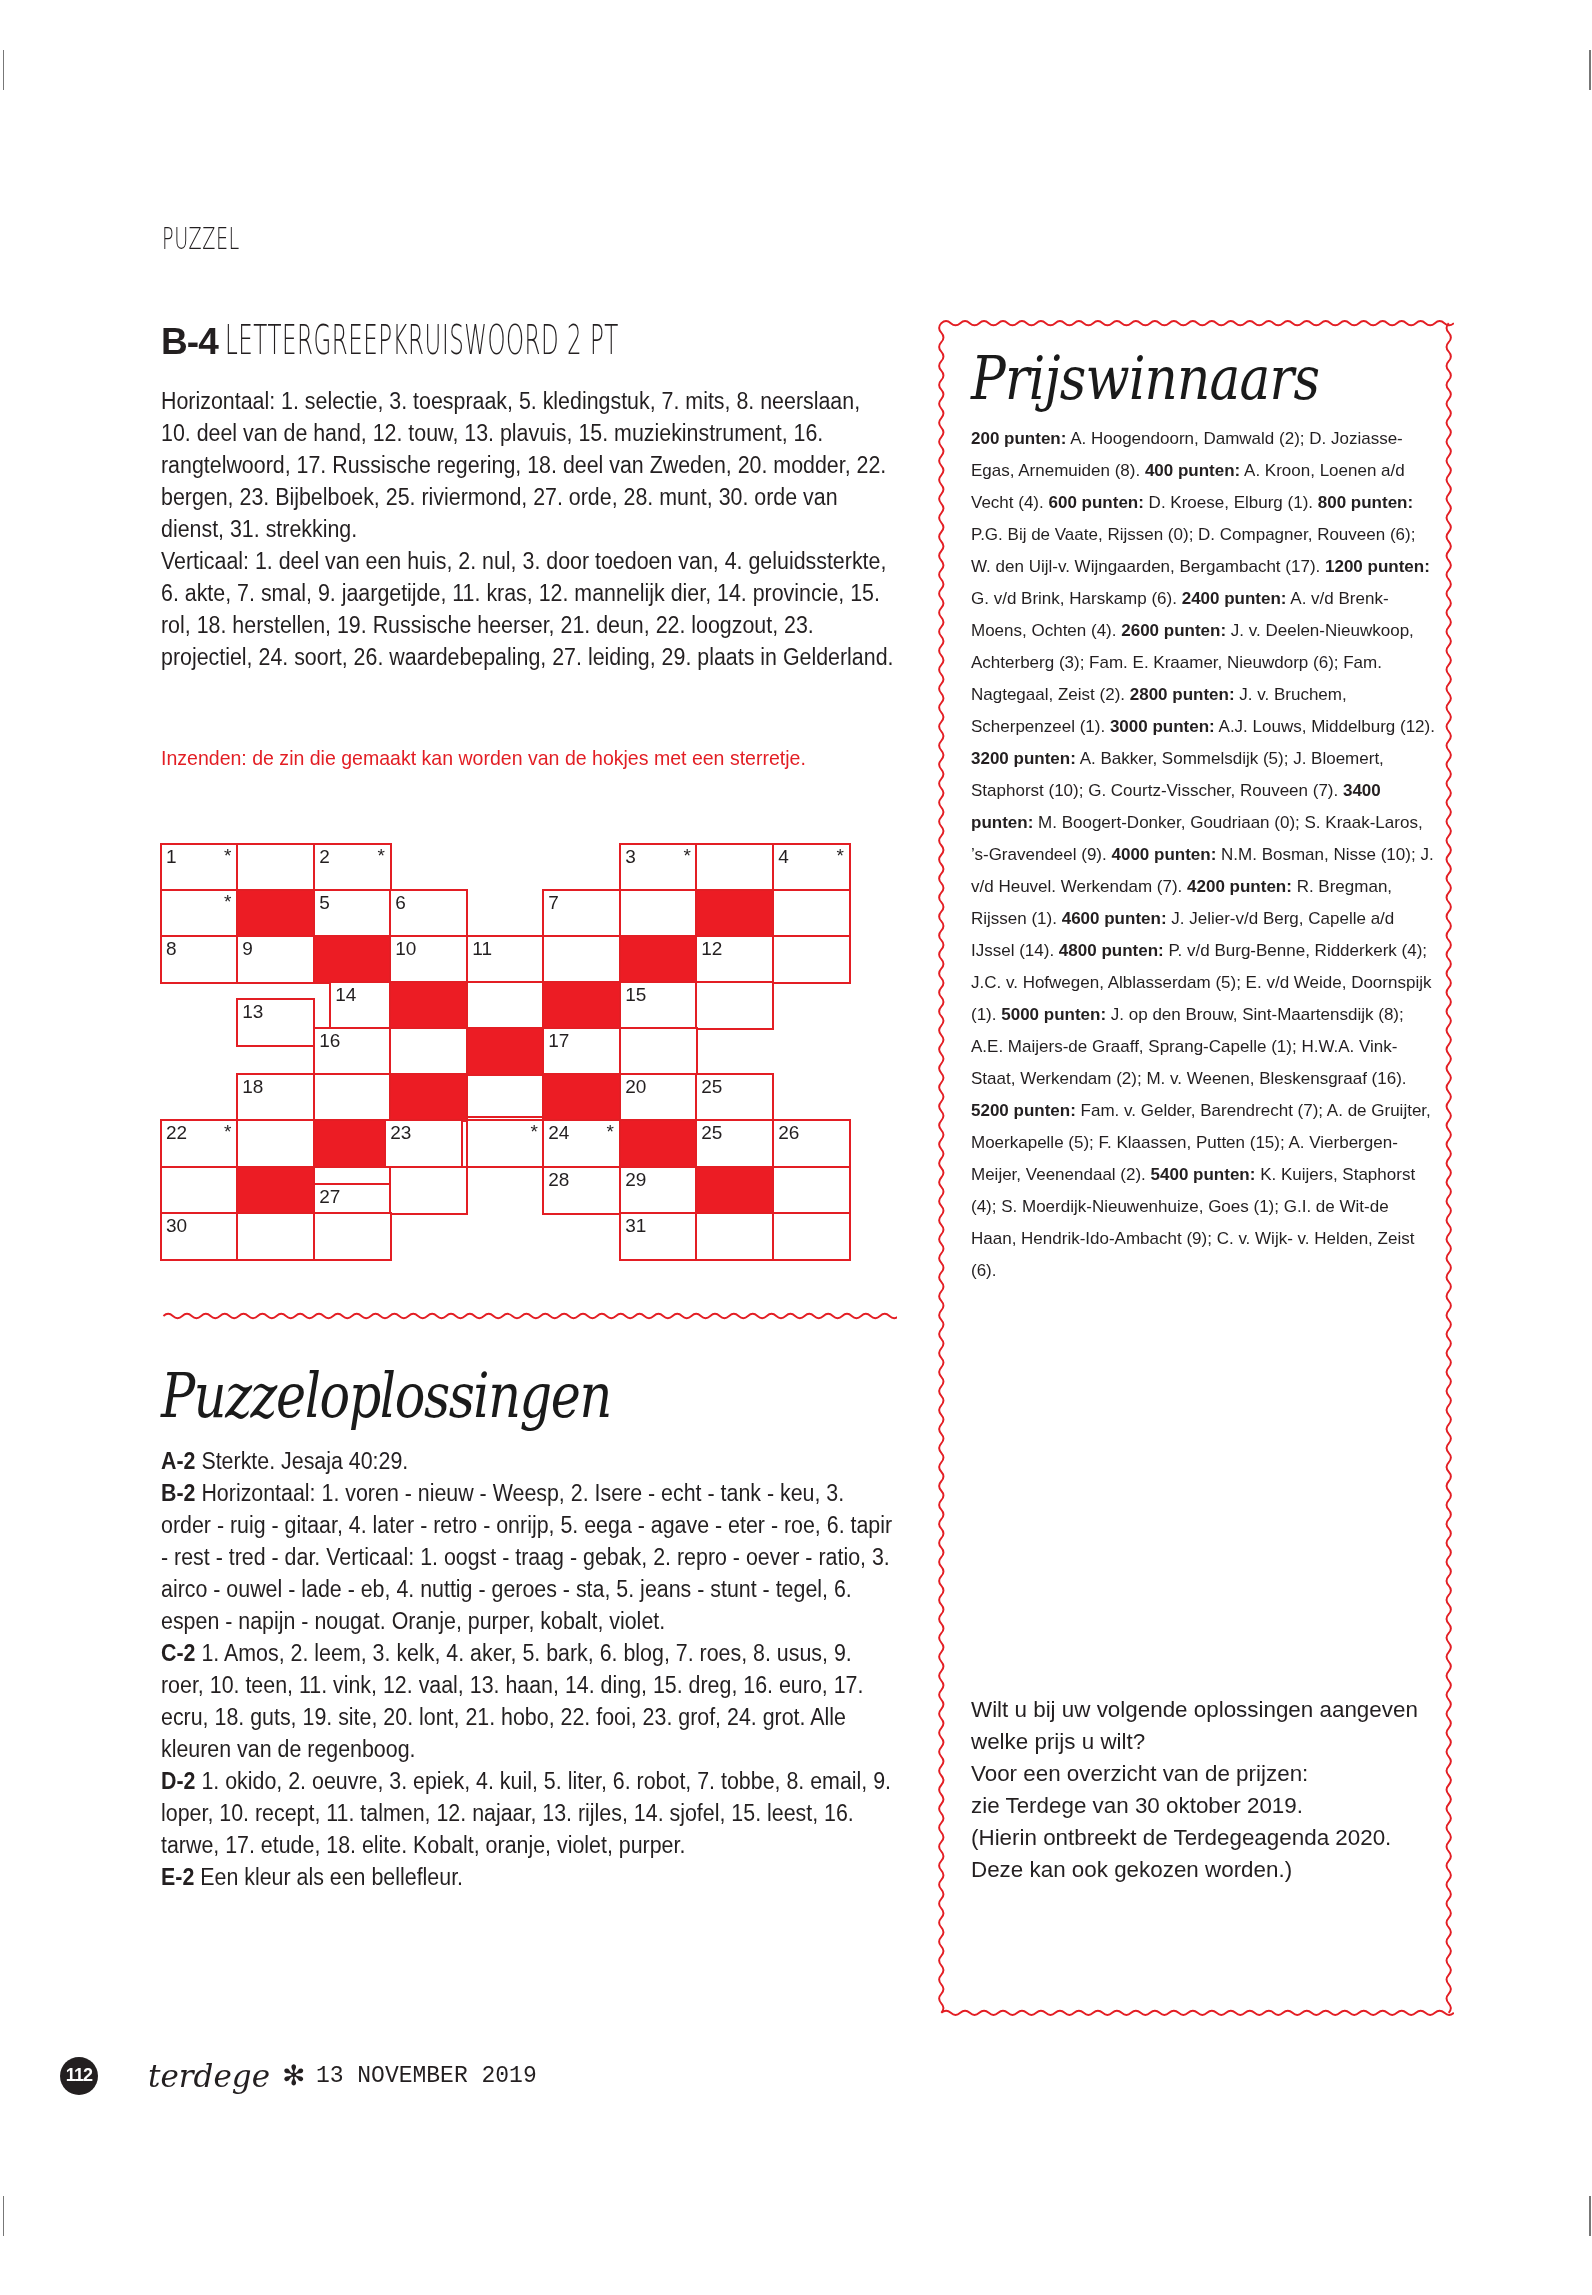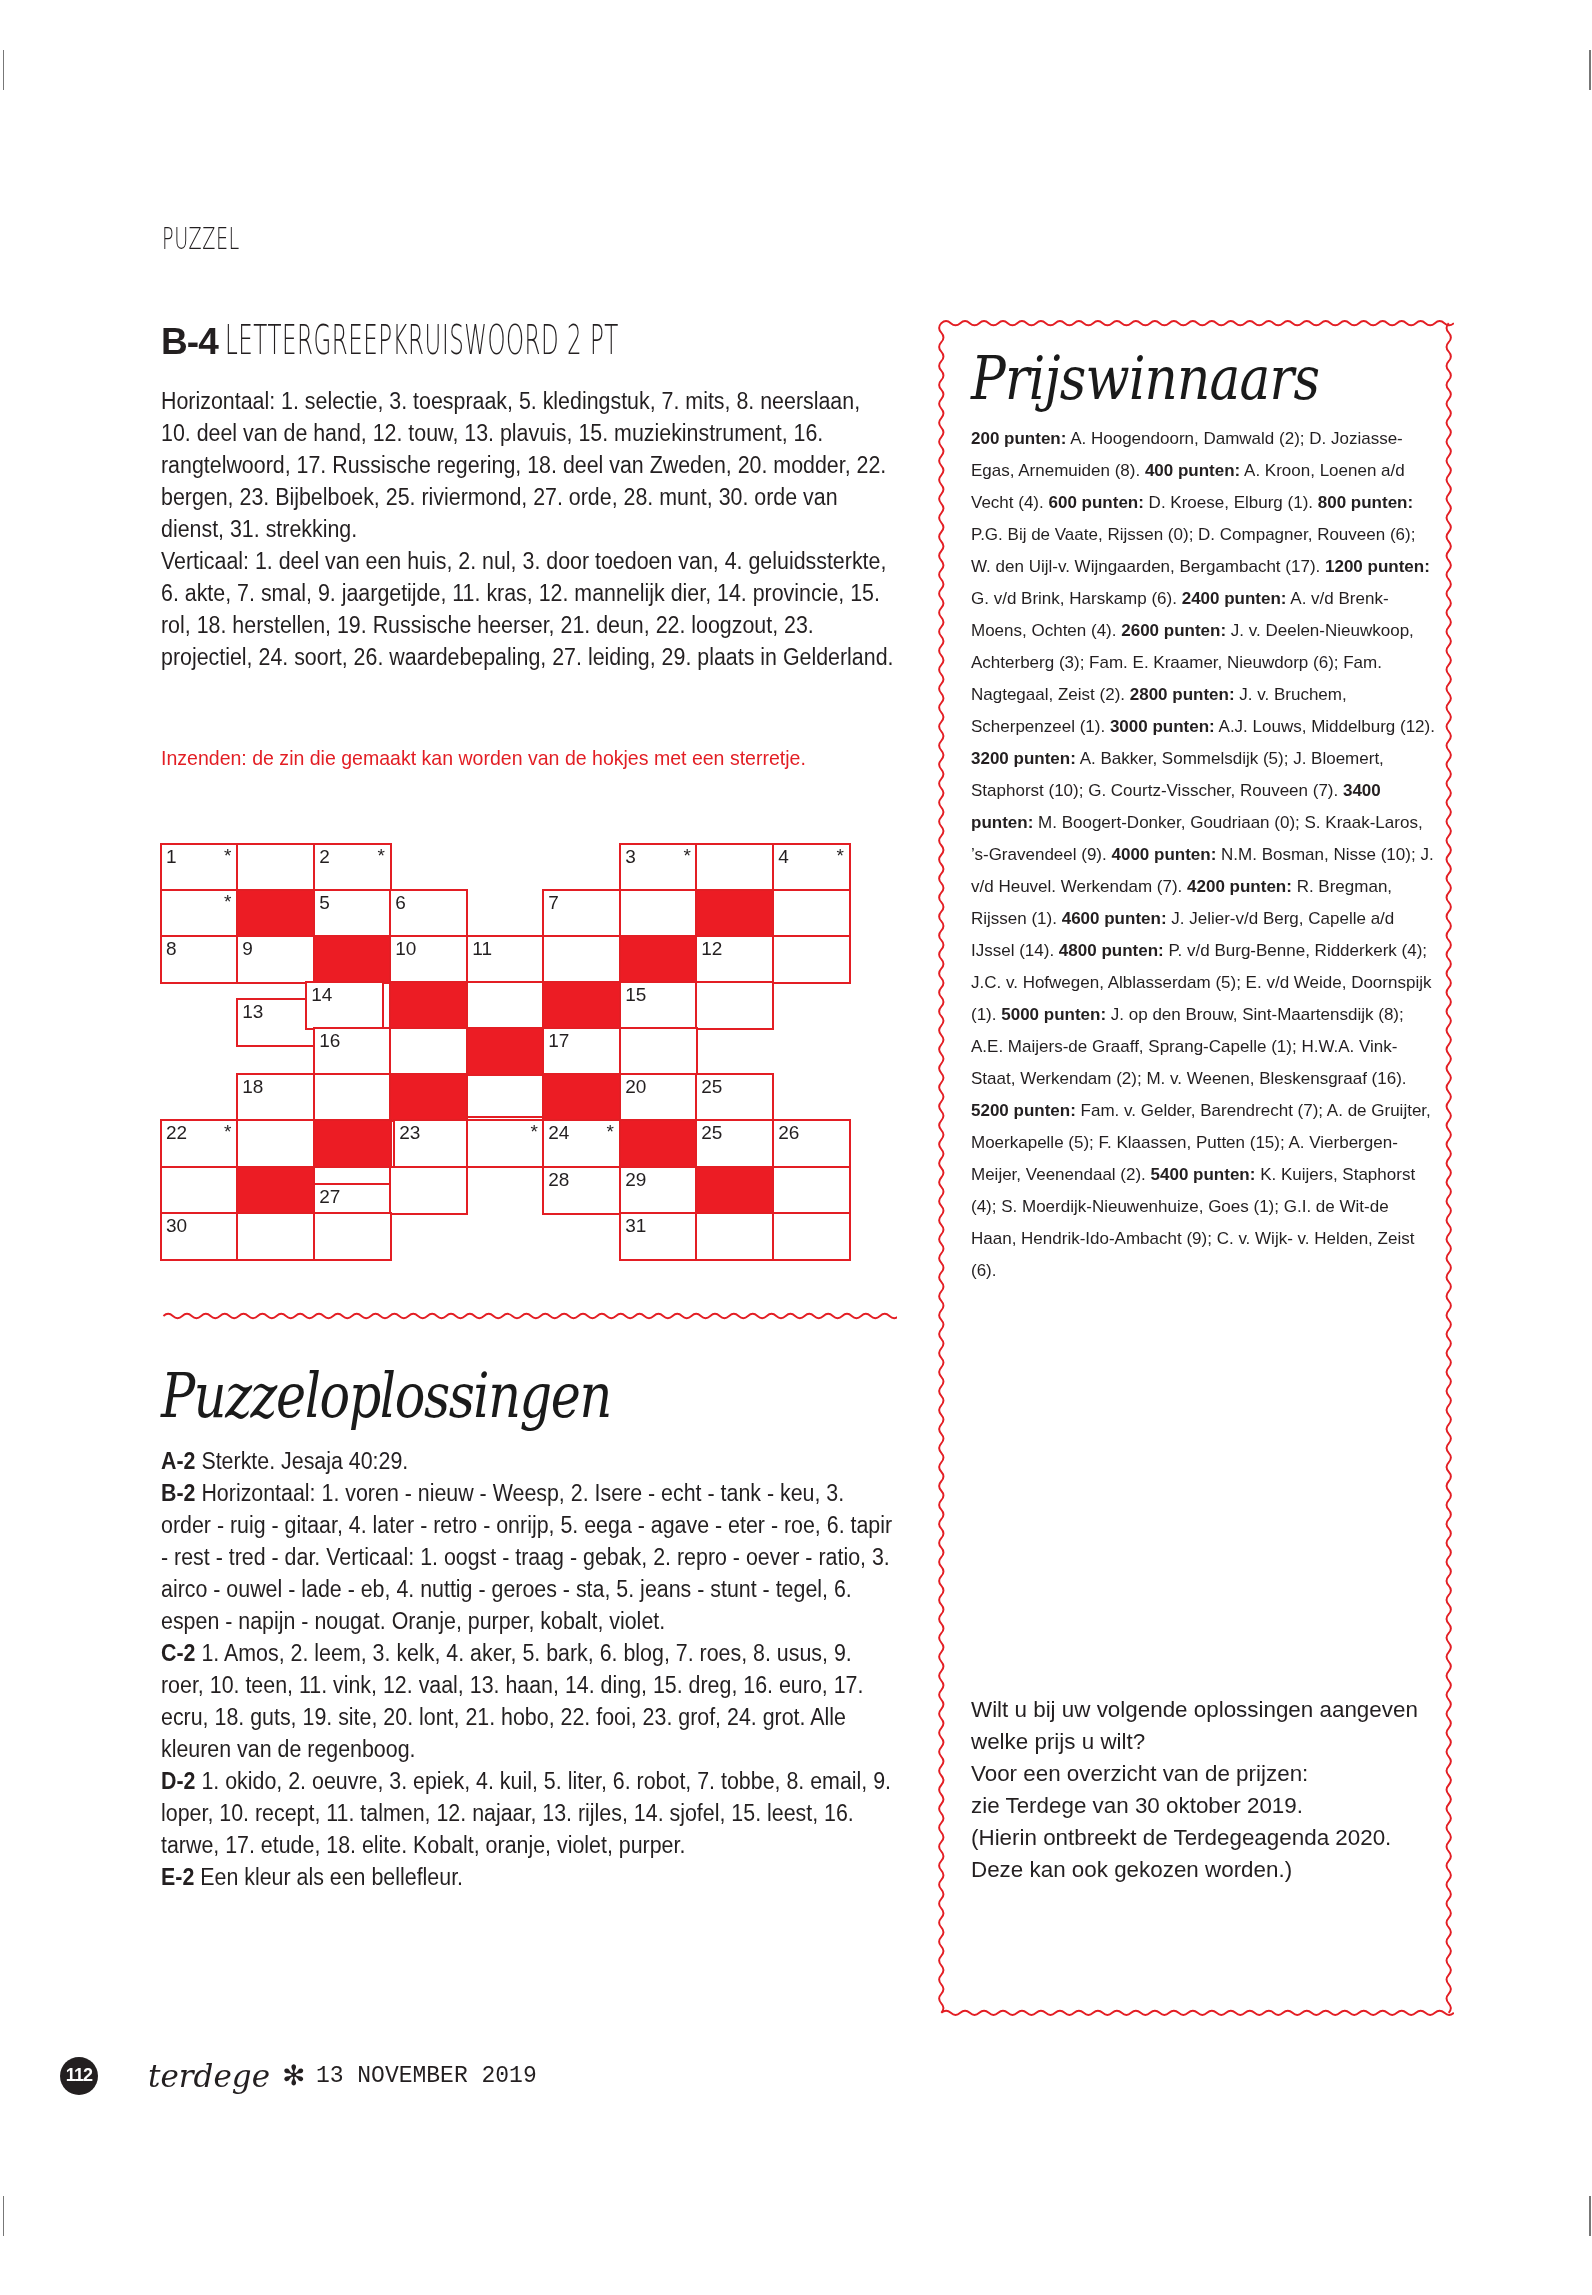--- a/index.html
+++ b/index.html
@@ -105,21 +105,21 @@
     </div>
     <div class="cell" style="left: 381px; top: 91px; width: 79px; height: 49px;"></div>
     <div class="cell red" style="left: 458px; top: 91px; width: 79px; height: 49px;"></div>
     <div class="cell" style="left: 534px; top: 91px; width: 79px; height: 49px;">
       <span class="num">12</span>
     </div>
     <div class="cell" style="left: 611px; top: 91px; width: 79px; height: 49px;"></div>
     <div class="cell" style="left: 75px; top: 154px; width: 79px; height: 49px;">
       <span class="num">13</span>
     </div>
-    <div class="cell" style="left: 144px; top: 137px; width: 79px; height: 49px; padding-left: 43px;">
+    <div class="cell" style="left: 168px; top: 137px; width: 79px; height: 49px; padding-left: 43px;">
       <span class="num">14</span>
     </div>
     <div class="cell red" style="left: 228px; top: 137px; width: 79px; height: 49px;"></div>
     <div class="cell" style="left: 305px; top: 137px; width: 79px; height: 49px;"></div>
     <div class="cell red" style="left: 381px; top: 137px; width: 79px; height: 49px;"></div>
     <div class="cell" style="left: 458px; top: 137px; width: 79px; height: 49px;">
       <span class="num">15</span>
     </div>
     <div class="cell" style="left: 534px; top: 137px; width: 79px; height: 49px;"></div>
     <div class="cell" style="left: 152px; top: 183px; width: 79px; height: 49px;">
@@ -145,21 +145,21 @@
     </div>
     <div class="cell" style="left: 534px; top: 229px; width: 79px; height: 49px;">
       <span class="num">25</span>
     </div>
     <div class="cell" style="left: -1.3px; top: 275px; width: 79px; height: 49px;">
       <span class="num">22</span>
       <span class="star">*</span>
     </div>
     <div class="cell" style="left: 75px; top: 275px; width: 79px; height: 49px;"></div>
     <div class="cell red" style="left: 152px; top: 275px; width: 79px; height: 49px;"></div>
-    <div class="cell" style="left: 232px; top: 275px; width: 79px; height: 49px;">
+    <div class="cell" style="left: 223px; top: 275px; width: 79px; height: 49px;">
       <span class="num">23</span>
     </div>
     <div class="cell" style="left: 305px; top: 275px; width: 79px; height: 49px;">
       <span class="star">*</span>
     </div>
     <div class="cell" style="left: 381px; top: 275px; width: 79px; height: 49px;">
       <span class="num">24</span>
       <span class="star">*</span>
     </div>
     <div class="cell red" style="left: 458px; top: 275px; width: 79px; height: 49px;"></div>

